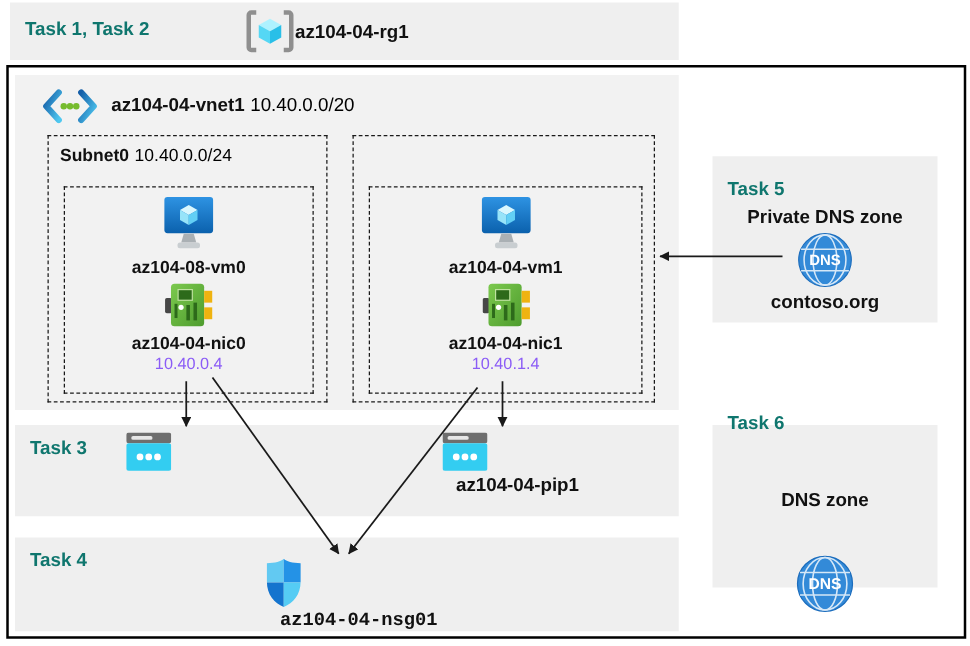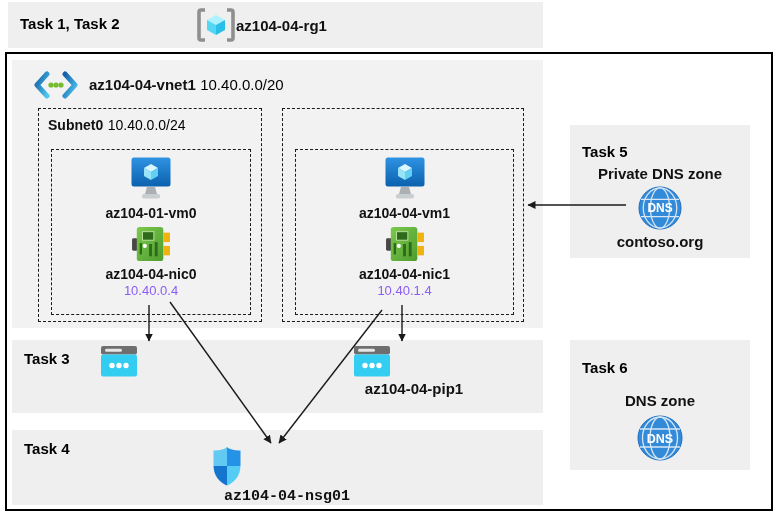--- a/index.html
+++ b/index.html
@@ -1,19 +1,19 @@
 <!DOCTYPE html>
 <html><head>
 <meta charset="utf-8">
 <style>
   html,body{margin:0;padding:0;background:#fff;}
   .stage{position:relative;width:776px;height:517px;background:#fff;
          font-family:"Liberation Sans",sans-serif;color:#111;overflow:hidden;}
   .band{position:absolute;background:#efefef;}
-  .task-label{color:#000000;font-weight:700;font-size:15px;}
+  .task-label{color:#0f766e;font-weight:700;font-size:15px;}
   .nm{font-weight:700;font-size:15px;color:#111;}
   .cidr{font-weight:400;font-size:14px;color:#000000;}
   .outer-box{position:absolute;left:5px;top:52px;width:764px;height:455px;border:2px solid #000;}
   .vnet-box{position:absolute;left:12px;top:60px;width:531px;height:268px;background:#f2f2f2;}
   .vnet-header{position:absolute;left:22px;top:11px;display:flex;align-items:center;gap:11px;}
   .subnet{position:absolute;border:1px dashed #1a1a1a;}
   .subnet-label{position:absolute;left:9px;top:7px;white-space:nowrap;}
   .subnet-label .nm,.subnet-label .cidr{font-size:14px;}
   .inner-box{position:absolute;border:1px dashed #1a1a1a;}
   .stack{position:absolute;left:0;top:0;width:100%;display:flex;flex-direction:column;
@@ -95,21 +95,21 @@
               </linearGradient>
                 </defs>
               <rect x="0.5" y="0.5" width="39" height="29" rx="2.5" fill="url(#mg0)"></rect>
               <polygon points="20,7 27,11 20,15 13,11" fill="#d9f7fe"></polygon>
               <polygon points="13,11 20,15 20,23 13,19" fill="#97e4f9"></polygon>
               <polygon points="27,11 20,15 20,23 27,19" fill="#62cff5"></polygon>
               <polygon points="16,30 24,30 26,37 14,37" fill="#aab0b4"></polygon>
               <rect x="11" y="37" width="18" height="4.5" rx="2" fill="#c9ced1"></rect>
             </svg>
           </span>
-          <span class="lbl">az104-01-vm0</span>
+          <span class="lbl">az104-08-vm0</span>
           <span class="nic">
             <svg width="38" height="36" viewBox="0 0 40 38">
               <defs>
                   <linearGradient id="ng0" x1="0" y1="0" x2="1" y2="1">
                 <stop offset="0" stop-color="#7cc94e"></stop>
                     <stop offset="1" stop-color="#4e9c2e"></stop>
               </linearGradient>
                 </defs>
               <rect x="0" y="13" width="6" height="13" rx="1.5" fill="#474747"></rect>
               <rect x="5" y="1" width="28" height="36" rx="3" fill="url(#ng0)"></rect>
@@ -236,21 +236,21 @@
             <rect x="15" y="0" width="15" height="20" fill="#2492e6"></rect>
             <rect x="0" y="20" width="15" height="20" fill="#1474ce"></rect>
             <rect x="15" y="20" width="15" height="20" fill="#55ccf4"></rect>
           </g>
         </svg>
       </span>
       <div class="lbl">az104-04-nsg01</div>
     </div>
   </div>
 
-  <div class="side-box" style="left:570px;top:340px;width:180px;height:130px;">
+  <div class="side-box" style="left:570px;top:340px;width:180px;height:130px;gap:29px;">
     <span class="task-label">Task 6</span>
     <span class="side-title" style="margin-top:16px;">DNS zone</span>
     <span style="margin-top:6px;">
       <svg width="46" height="46" viewBox="0 0 46 46">
         <circle cx="23" cy="23" r="22" fill="#338ad8" stroke="#1c6dbd" stroke-width="1"></circle>
         <g fill="none" stroke="#ffffff" stroke-width="1.3" opacity="0.8">
           <ellipse cx="23" cy="23" rx="10" ry="21"></ellipse>
           <ellipse cx="23" cy="23" rx="17.5" ry="21"></ellipse>
           <line x1="3" y1="14" x2="43" y2="14"></line>
           <line x1="3" y1="32" x2="43" y2="32"></line>

